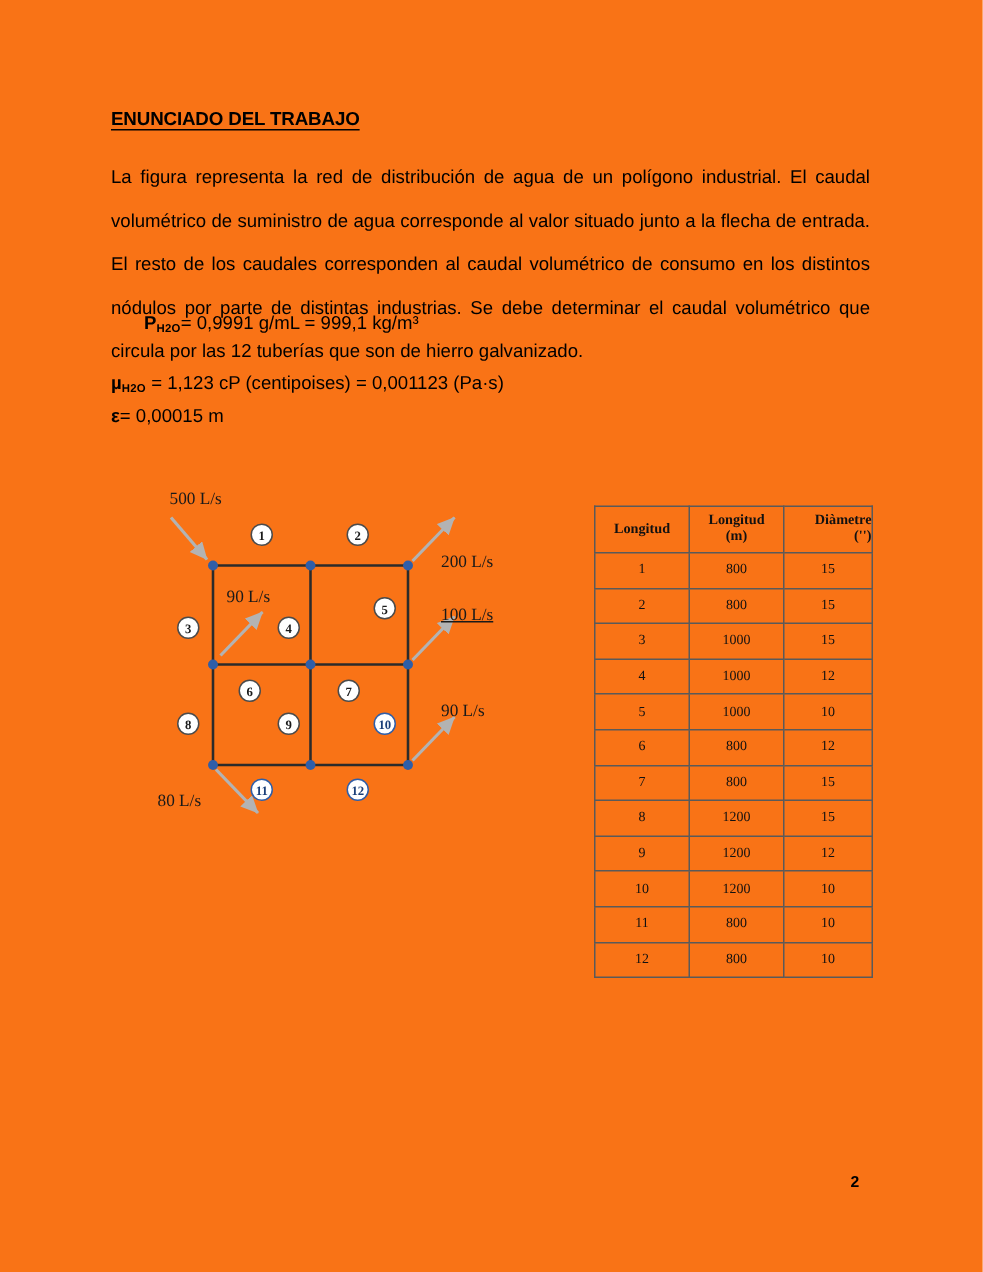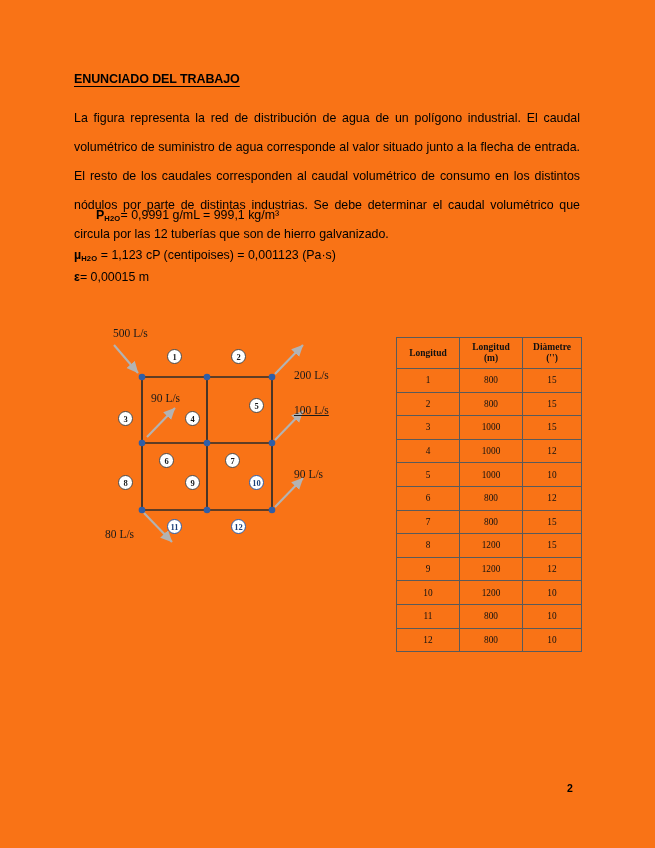--- a/index.html
+++ b/index.html
@@ -127,21 +127,21 @@
     padding: 0;
   }
   .pipe-table th {
     font-weight: bold;
     font-size: 9.5px;
     height: 30px;
     line-height: 11px;
   }
   .pipe-table th.c1 { width: 62px; }
   .pipe-table th.c2 { width: 62px; }
-  .pipe-table th.c3 { width: 58px; }
+  .pipe-table th.c3 { width: 58px; text-align: right; }
   .pipe-table td {
     height: 22.6px;
     font-size: 9.3px;
   }
 
   
   .page-number {
     position: absolute;
     left: 567px;
     top: 782px;

